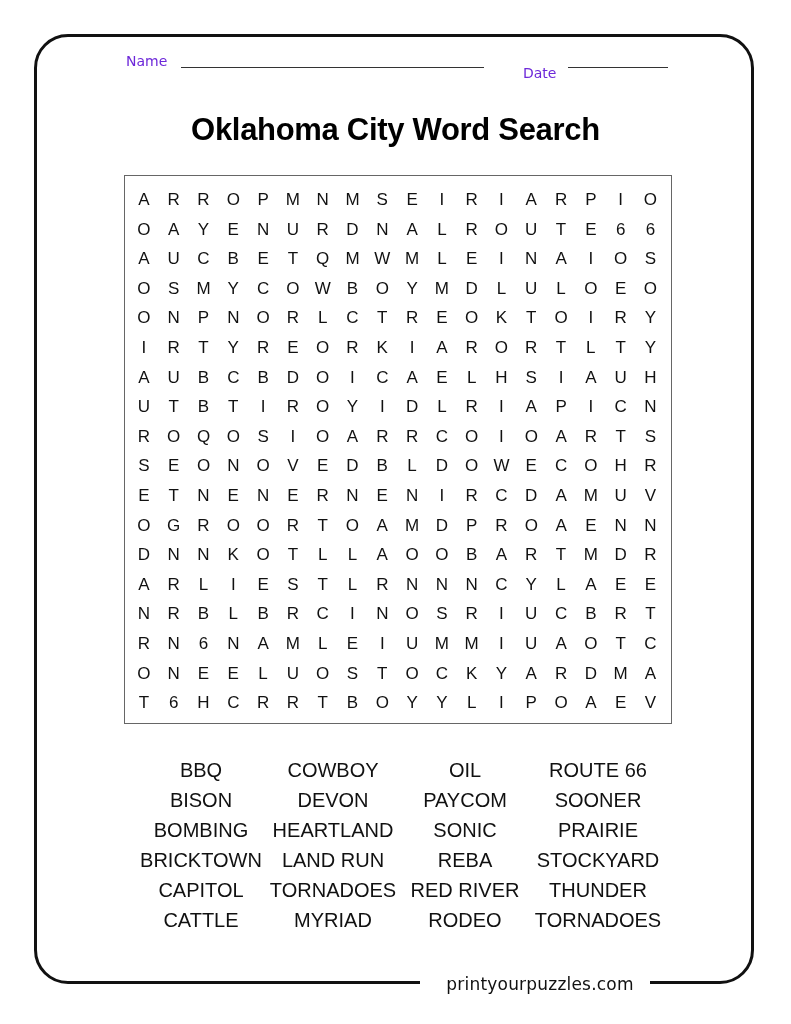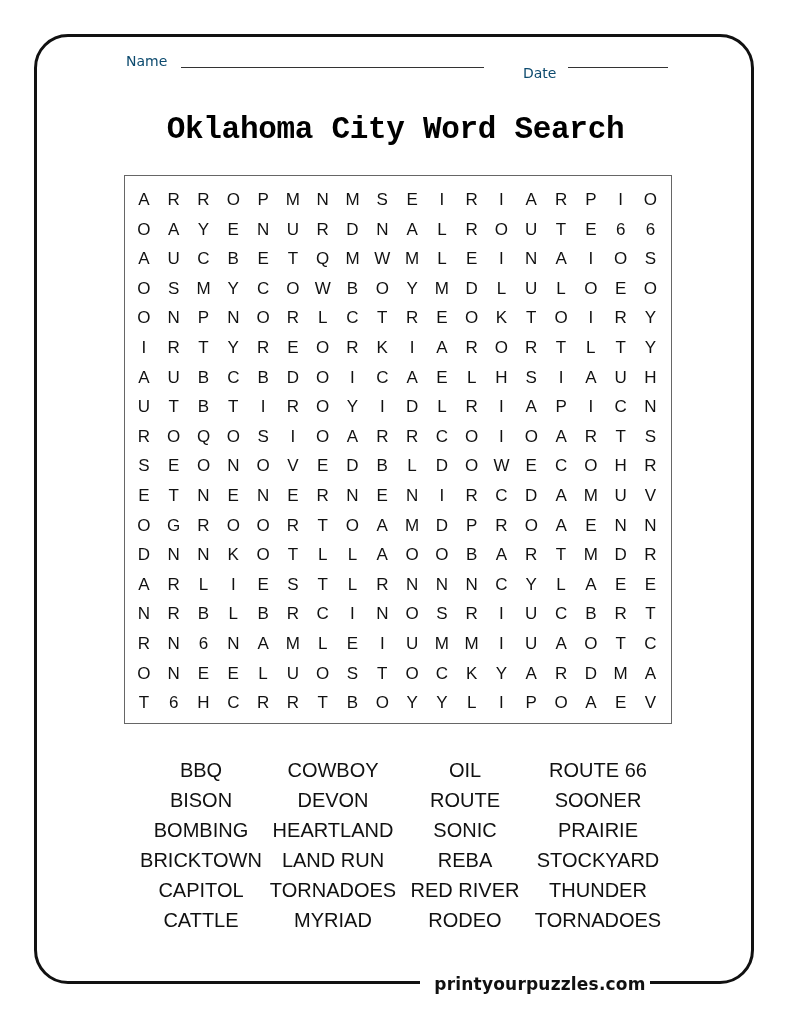--- a/index.html
+++ b/index.html
@@ -6,30 +6,30 @@
   body { width:791px; height:1024px; position:relative; overflow:hidden; font-family:"Liberation Sans", sans-serif; color:#111; }
   .frame {
     position:absolute; left:34px; top:34px; width:720px; height:950px;
     border:3px solid #111; border-radius:34px; box-sizing:border-box; background:#fff;
   }
   .footer-gap {
     position:absolute; left:420px; top:975px; width:230px; height:20px; background:#fff;
   }
   .footer {
     position:absolute; left:430px; top:974px; width:220px; text-align:center;
-    font-family:"DejaVu Sans", sans-serif; font-weight:bold; font-size:17px; color:#111; letter-spacing:0.2px;
-  }
-  .header-row { position:absolute; top:53px; left:126px; width:545px; height:22px; font-family:"DejaVu Sans", sans-serif; font-size:14px; color:#0c4a6e; }
+    font-family:"DejaVu Sans", sans-serif; font-weight:normal; font-size:17px; color:#111; letter-spacing:0.2px;
+  }
+  .header-row { position:absolute; top:53px; left:126px; width:545px; height:22px; font-family:"DejaVu Sans", sans-serif; font-size:14px; color:#6d28d9; }
   .name-label { position:absolute; left:0; top:0; }
   .name-line { position:absolute; left:55px; top:14px; width:303px; border-bottom:1px solid #333; }
   .date-label { position:absolute; left:397px; top:12px; }
   .date-line { position:absolute; left:442px; top:14px; width:100px; border-bottom:1px solid #333; }
   .title {
     position:absolute; top:112px; left:0; width:791px; text-align:center;
-    font-family:Liberation Mono, monospace; font-weight:bold; font-size:31px; color:#000; letter-spacing:-0.3px;
+    font-family:Liberation Sans, sans-serif; font-weight:bold; font-size:31px; color:#000; letter-spacing:-0.3px;
   }
   .grid-box {
     position:absolute; left:124px; top:175px; width:548px; height:549px;
     border:1.5px solid #666; box-sizing:border-box;
   }
   .grid {
     position:absolute; left:129px; top:185px; width:536px;
     display:grid; grid-template-columns:repeat(18, 29.8px); grid-auto-rows:29.6px;
   }
   .cell { text-align:center; font-size:17px; line-height:29.6px; color:#111; }
@@ -383,21 +383,21 @@
     <div class="cell">V</div>
   </div>
 
 <div class="words" id="words">
     <div class="word">BBQ</div>
     <div class="word">COWBOY</div>
     <div class="word">OIL</div>
     <div class="word">ROUTE 66</div>
     <div class="word">BISON</div>
     <div class="word">DEVON</div>
-    <div class="word">ROUTE</div>
+    <div class="word">PAYCOM</div>
     <div class="word">SOONER</div>
     <div class="word">BOMBING</div>
     <div class="word">HEARTLAND</div>
     <div class="word">SONIC</div>
     <div class="word">PRAIRIE</div>
     <div class="word">BRICKTOWN</div>
     <div class="word">LAND RUN</div>
     <div class="word">REBA</div>
     <div class="word">STOCKYARD</div>
     <div class="word">CAPITOL</div>

